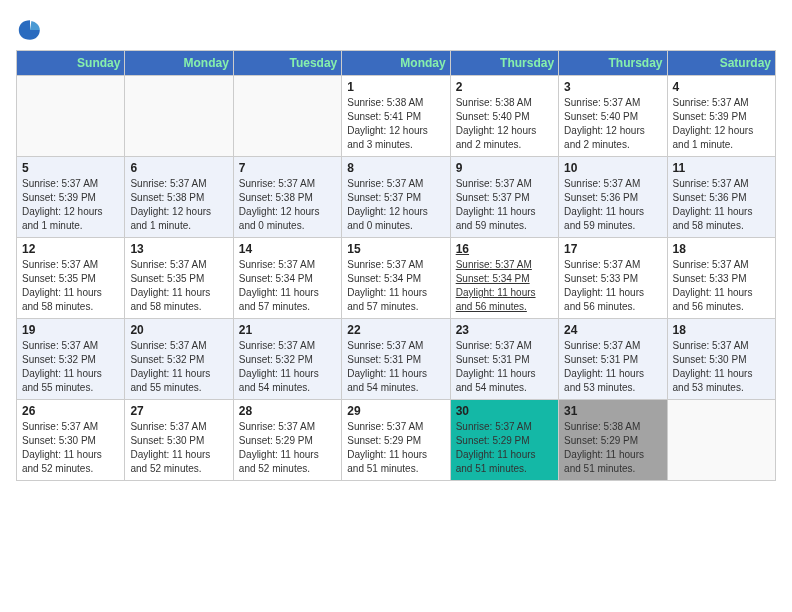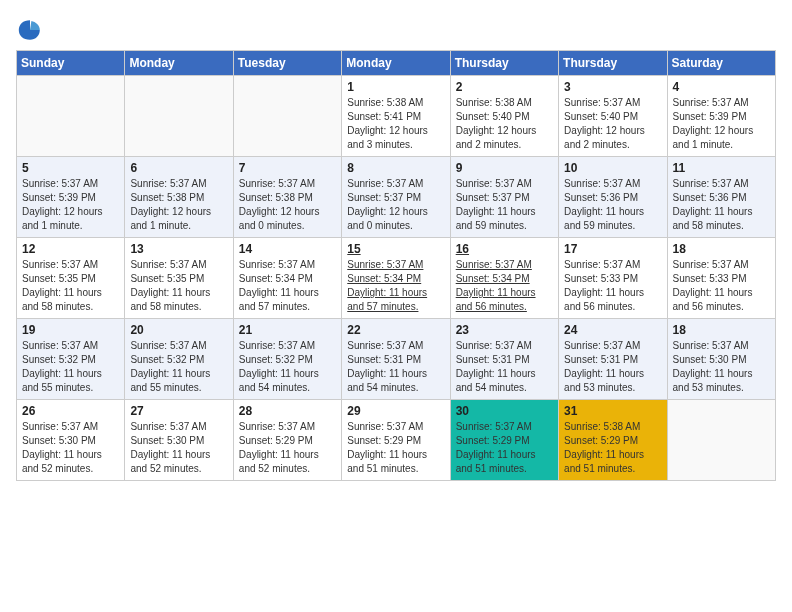--- a/index.html
+++ b/index.html
@@ -44,25 +44,25 @@
       font-size: 13px;
       color: #555;
     }
     .calendar {
       width: 100%;
       border-collapse: collapse;
       margin-top: 6px;
     }
     .calendar th {
       background: #3a6bbf;
-      color: #ffffff;
+      color: #86efac;
       font-size: 12px;
       font-weight: bold;
       padding: 5px 4px;
-      text-align: left;
+      text-align: right;
       border: 1px solid #ccc;
     }
     .calendar td {
       vertical-align: top;
       border: 1px solid #ccc;
       padding: 4px 5px;
       font-size: 10px;
       color: #333;
       width: 108px;
       min-height: 70px;
@@ -208,21 +208,21 @@
           <div class="day-info" style="white-space: pre-line;">Sunrise: 5:37 AM
 Sunset: 5:35 PM
 Daylight: 11 hours and 58 minutes.</div>
         </td>
         <td style="background: rgb(255, 255, 255);">
           <span class="day-number">14</span>
           <div class="day-info" style="white-space: pre-line;">Sunrise: 5:37 AM
 Sunset: 5:34 PM
 Daylight: 11 hours and 57 minutes.</div>
         </td>
-        <td style="background: rgb(255, 255, 255); text-decoration: underline;">
+        <td style="background: rgb(255, 255, 255);">
           <span class="day-number">15</span>
           <div class="day-info" style="white-space: pre-line;">Sunrise: 5:37 AM
 Sunset: 5:34 PM
 Daylight: 11 hours and 57 minutes.</div>
         </td>
         <td style="background: rgb(255, 255, 255); text-decoration: underline;">
           <span class="day-number">16</span>
           <div class="day-info" style="white-space: pre-line;">Sunrise: 5:37 AM
 Sunset: 5:34 PM
 Daylight: 11 hours and 56 minutes.</div>
@@ -308,21 +308,21 @@
           <div class="day-info" style="white-space: pre-line;">Sunrise: 5:37 AM
 Sunset: 5:29 PM
 Daylight: 11 hours and 51 minutes.</div>
         </td>
         <td style="background: #14b8a6;">
           <span class="day-number">30</span>
           <div class="day-info" style="white-space: pre-line;">Sunrise: 5:37 AM
 Sunset: 5:29 PM
 Daylight: 11 hours and 51 minutes.</div>
         </td>
-        <td style="background: #eab308;">
+        <td style="background: #a3a3a3;">
           <span class="day-number">31</span>
           <div class="day-info" style="white-space: pre-line;">Sunrise: 5:38 AM
 Sunset: 5:29 PM
 Daylight: 11 hours and 51 minutes.</div>
         </td>
         <td class="empty-cell" style="background: rgb(249, 249, 249);"></td>
       </tr>
     </tbody>
 </table>
 

